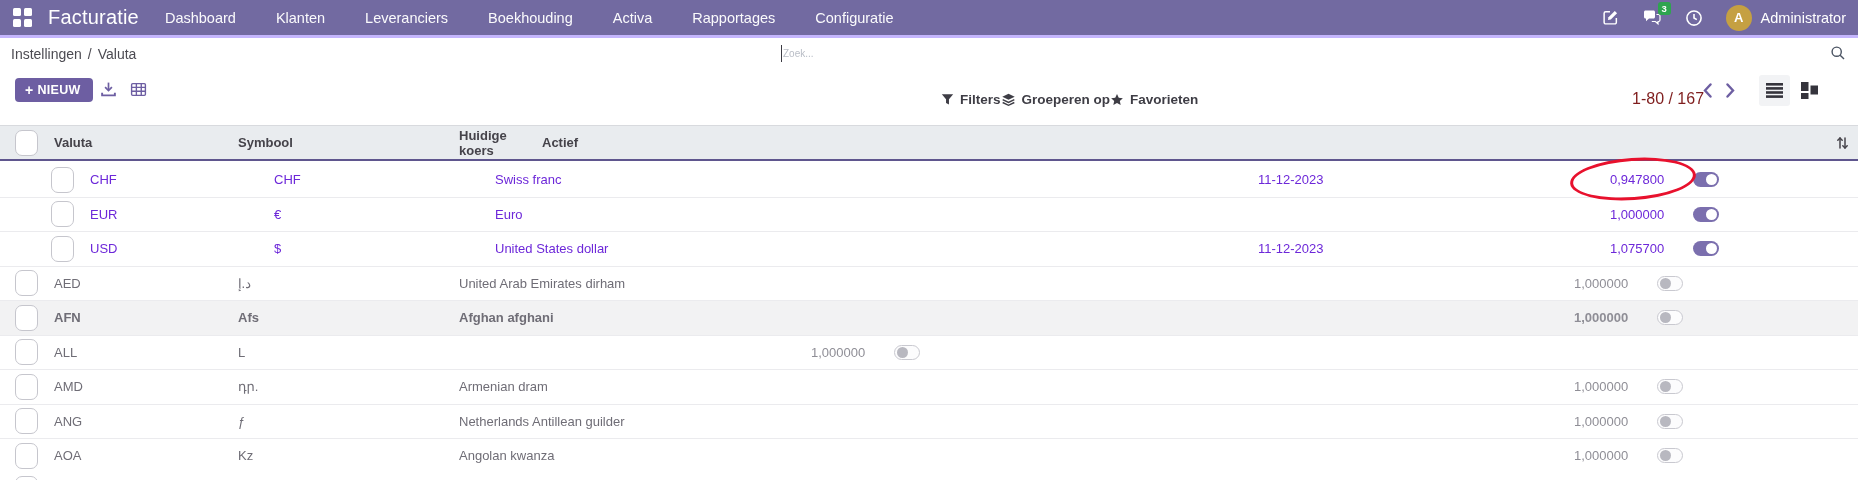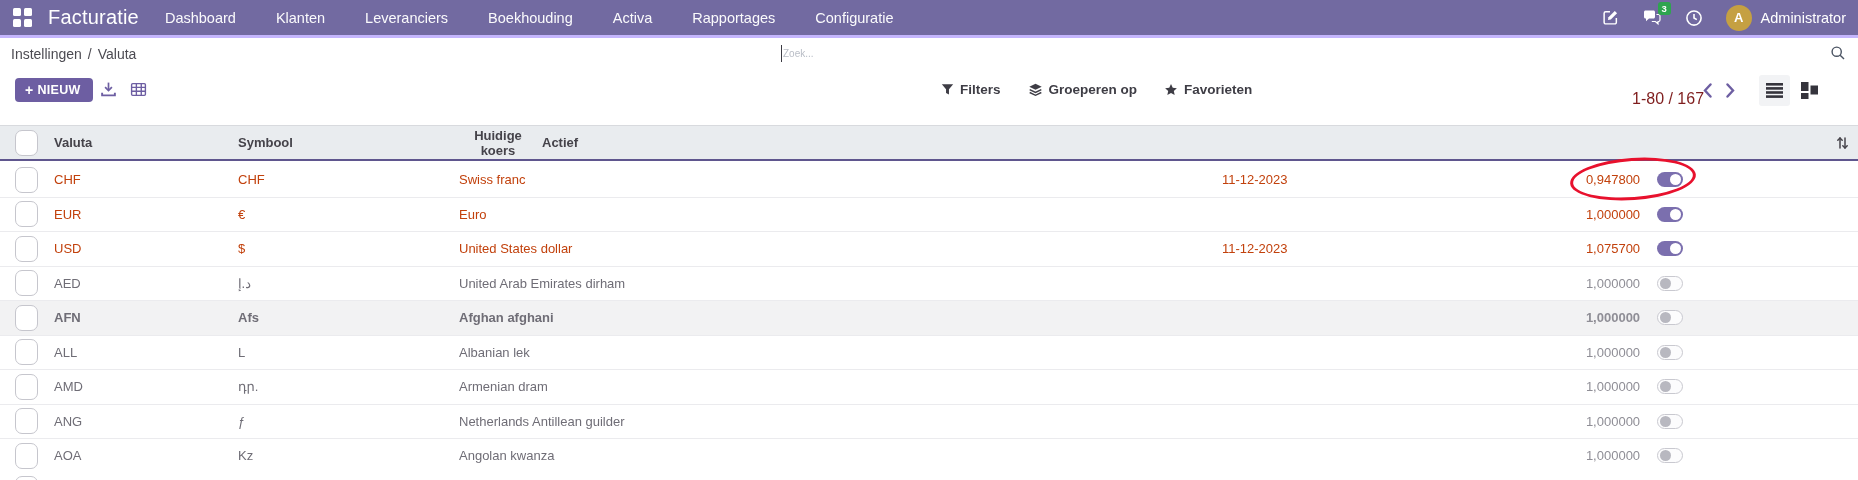--- a/index.html
+++ b/index.html
@@ -53,21 +53,21 @@
     position:absolute; left:15px; top:78px; height:24px; padding:0 12px 0 10px;
     background:#6d5ea2; color:#fff; border:none; border-radius:4px;
     font-family:"Liberation Sans",sans-serif; font-size:12.5px; font-weight:bold; letter-spacing:.3px;
     display:flex; align-items:center; gap:4px; cursor:pointer;
   }
   .btn-new .plus { font-size:14px; font-weight:bold; }
   .tool-ico { position:absolute; top:81px; color:#6d5ea2; cursor:pointer; }
   .tool-ico.dl { left:100px; }
   .tool-ico.grid { left:130px; }
 
-  .search-controls { position:absolute; left:941px; top:82px; display:flex; gap:27px; align-items:flex-start; font-size:13.5px; color:#3e3d45; }
+  .search-controls { position:absolute; left:941px; top:92px; display:flex; align-items:flex-start; font-size:13.5px; color:#3e3d45; }
   .sc-item { display:flex; align-items:center; gap:6px; cursor:pointer; font-weight:bold; }
   .sc-item svg { color:#3e3d45; }
 
   .pager { position:absolute; left:1632px; top:90px; font-size:16px; color:#7f1d1d; cursor:pointer; }
   .chev { position:absolute; top:83px; color:#6d5ea2; cursor:pointer; }
   .chev.prev { left:1703px; }
   .chev.next { left:1726px; }
   .view-list {
     position:absolute; left:1759px; top:75px; width:31px; height:31px;
     background:#f2f3f5; border-radius:3px; display:flex; align-items:center; justify-content:center;
@@ -81,33 +81,33 @@
     background:#e9ecef; border-top:1px solid #d8dade; border-bottom:2px solid #5f568e;
     display:flex; align-items:center; font-size:13px; font-weight:bold; color:#45434a;
   }
   .tbody { position:absolute; left:0; top:163px; width:1858px; }
   .trow {
     position:relative; display:flex; align-items:center; height:34.5px;
     border-bottom:1px solid #ebebee; font-size:13px; cursor:pointer; background:#fff;
   }
   .trow.hovered { background:#f2f2f3;font-weight:bold; }
   .trow.off { color:#6f6d76; }
-  .trow.on { color:#c2410c; }
+  .trow.on { color:#6d28d9;padding-left:36px; }
   .trow.off .cell-rate { color:#8f8e96; }
 
   .cell-check { width:54px; flex:none; display:flex; }
   .cb {
     width:23px; height:26px; margin-left:15px; background:#fff;
     border:1px solid #c6c6cd; border-radius:7px; cursor:pointer; flex:none;
   }
   .cell-code    { width:184px; flex:none; }
   .cell-symbol  { width:221px; flex:none; }
   .cell-name    { width:763px; flex:none; }
   .cell-updated { width:352px; flex:none; }
-  .cell-rate    { width:78px;  flex:none; text-align:center; }
+  .cell-rate    { width:78px;  flex:none; text-align:left; }
   .cell-active  { width:60px;  flex:none; display:flex; align-items:center; padding-left:5px; }
   .cell-rest    { flex:1; display:flex; justify-content:flex-end; padding-right:9px; color:#45434a; }
 
   .toggle { width:26px; height:15px; border-radius:8px; position:relative; cursor:pointer; flex:none; }
   .trow.on  .toggle { background:#7b6fae; }
   .trow.on  .toggle::after { content:""; position:absolute; right:2px; top:2px; width:11px; height:11px; border-radius:50%; background:#fff; }
   .trow.off .toggle { background:#fcfcfd; border:1px solid #c9c9d0; }
   .trow.off .toggle::after { content:""; position:absolute; left:2px; top:1px; width:11px; height:11px; border-radius:50%; background:#b8b8c0; }
 
   .annotation {
@@ -357,21 +357,20 @@
       <div class="cell-rest"></div>
 
     </div>
 
     <div class="trow off">
       <div class="cell-check">
         <span class="cb"></span>
       </div>
       <div class="cell-code">ALL</div>
       <div class="cell-symbol">L</div>
-      <div class="cell-name">Albanian lek</div>
       <div class="cell-updated"></div>
       <div class="cell-rate">1,000000</div>
       <div class="cell-active">
         <span class="toggle"></span>
       </div>
       <div class="cell-rest"></div>
 
     </div>
 
     <div class="trow off">

